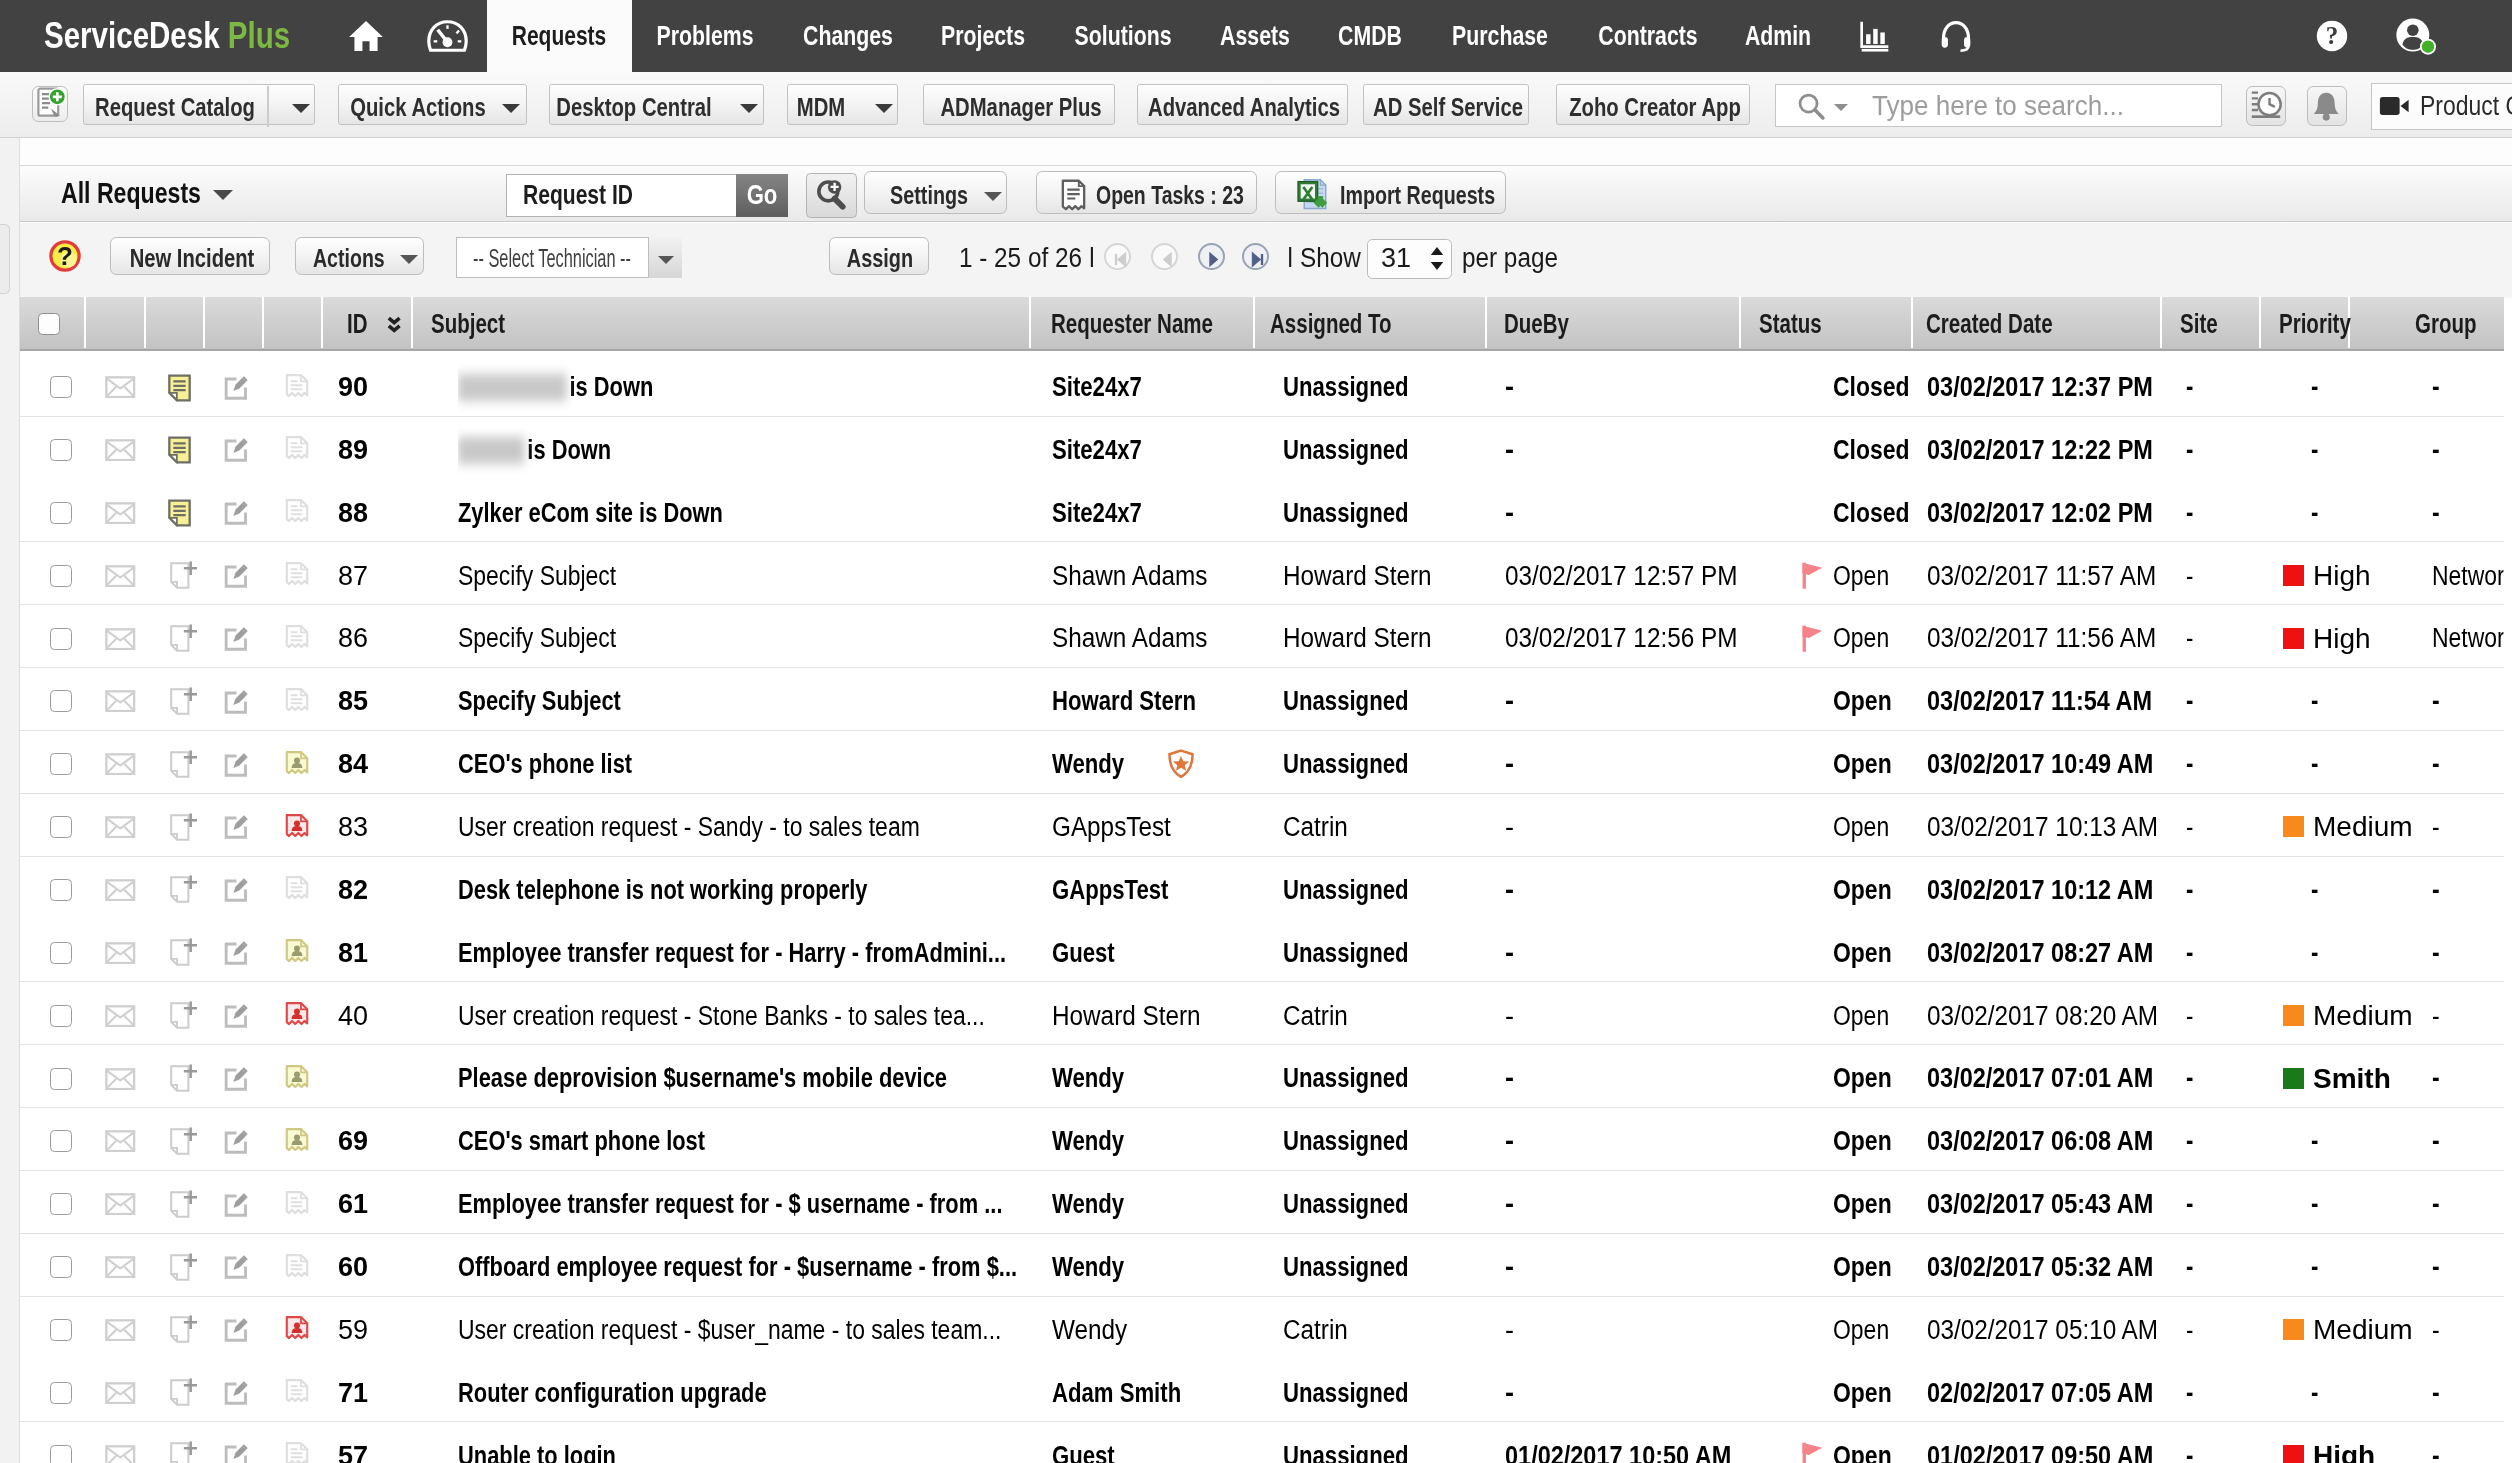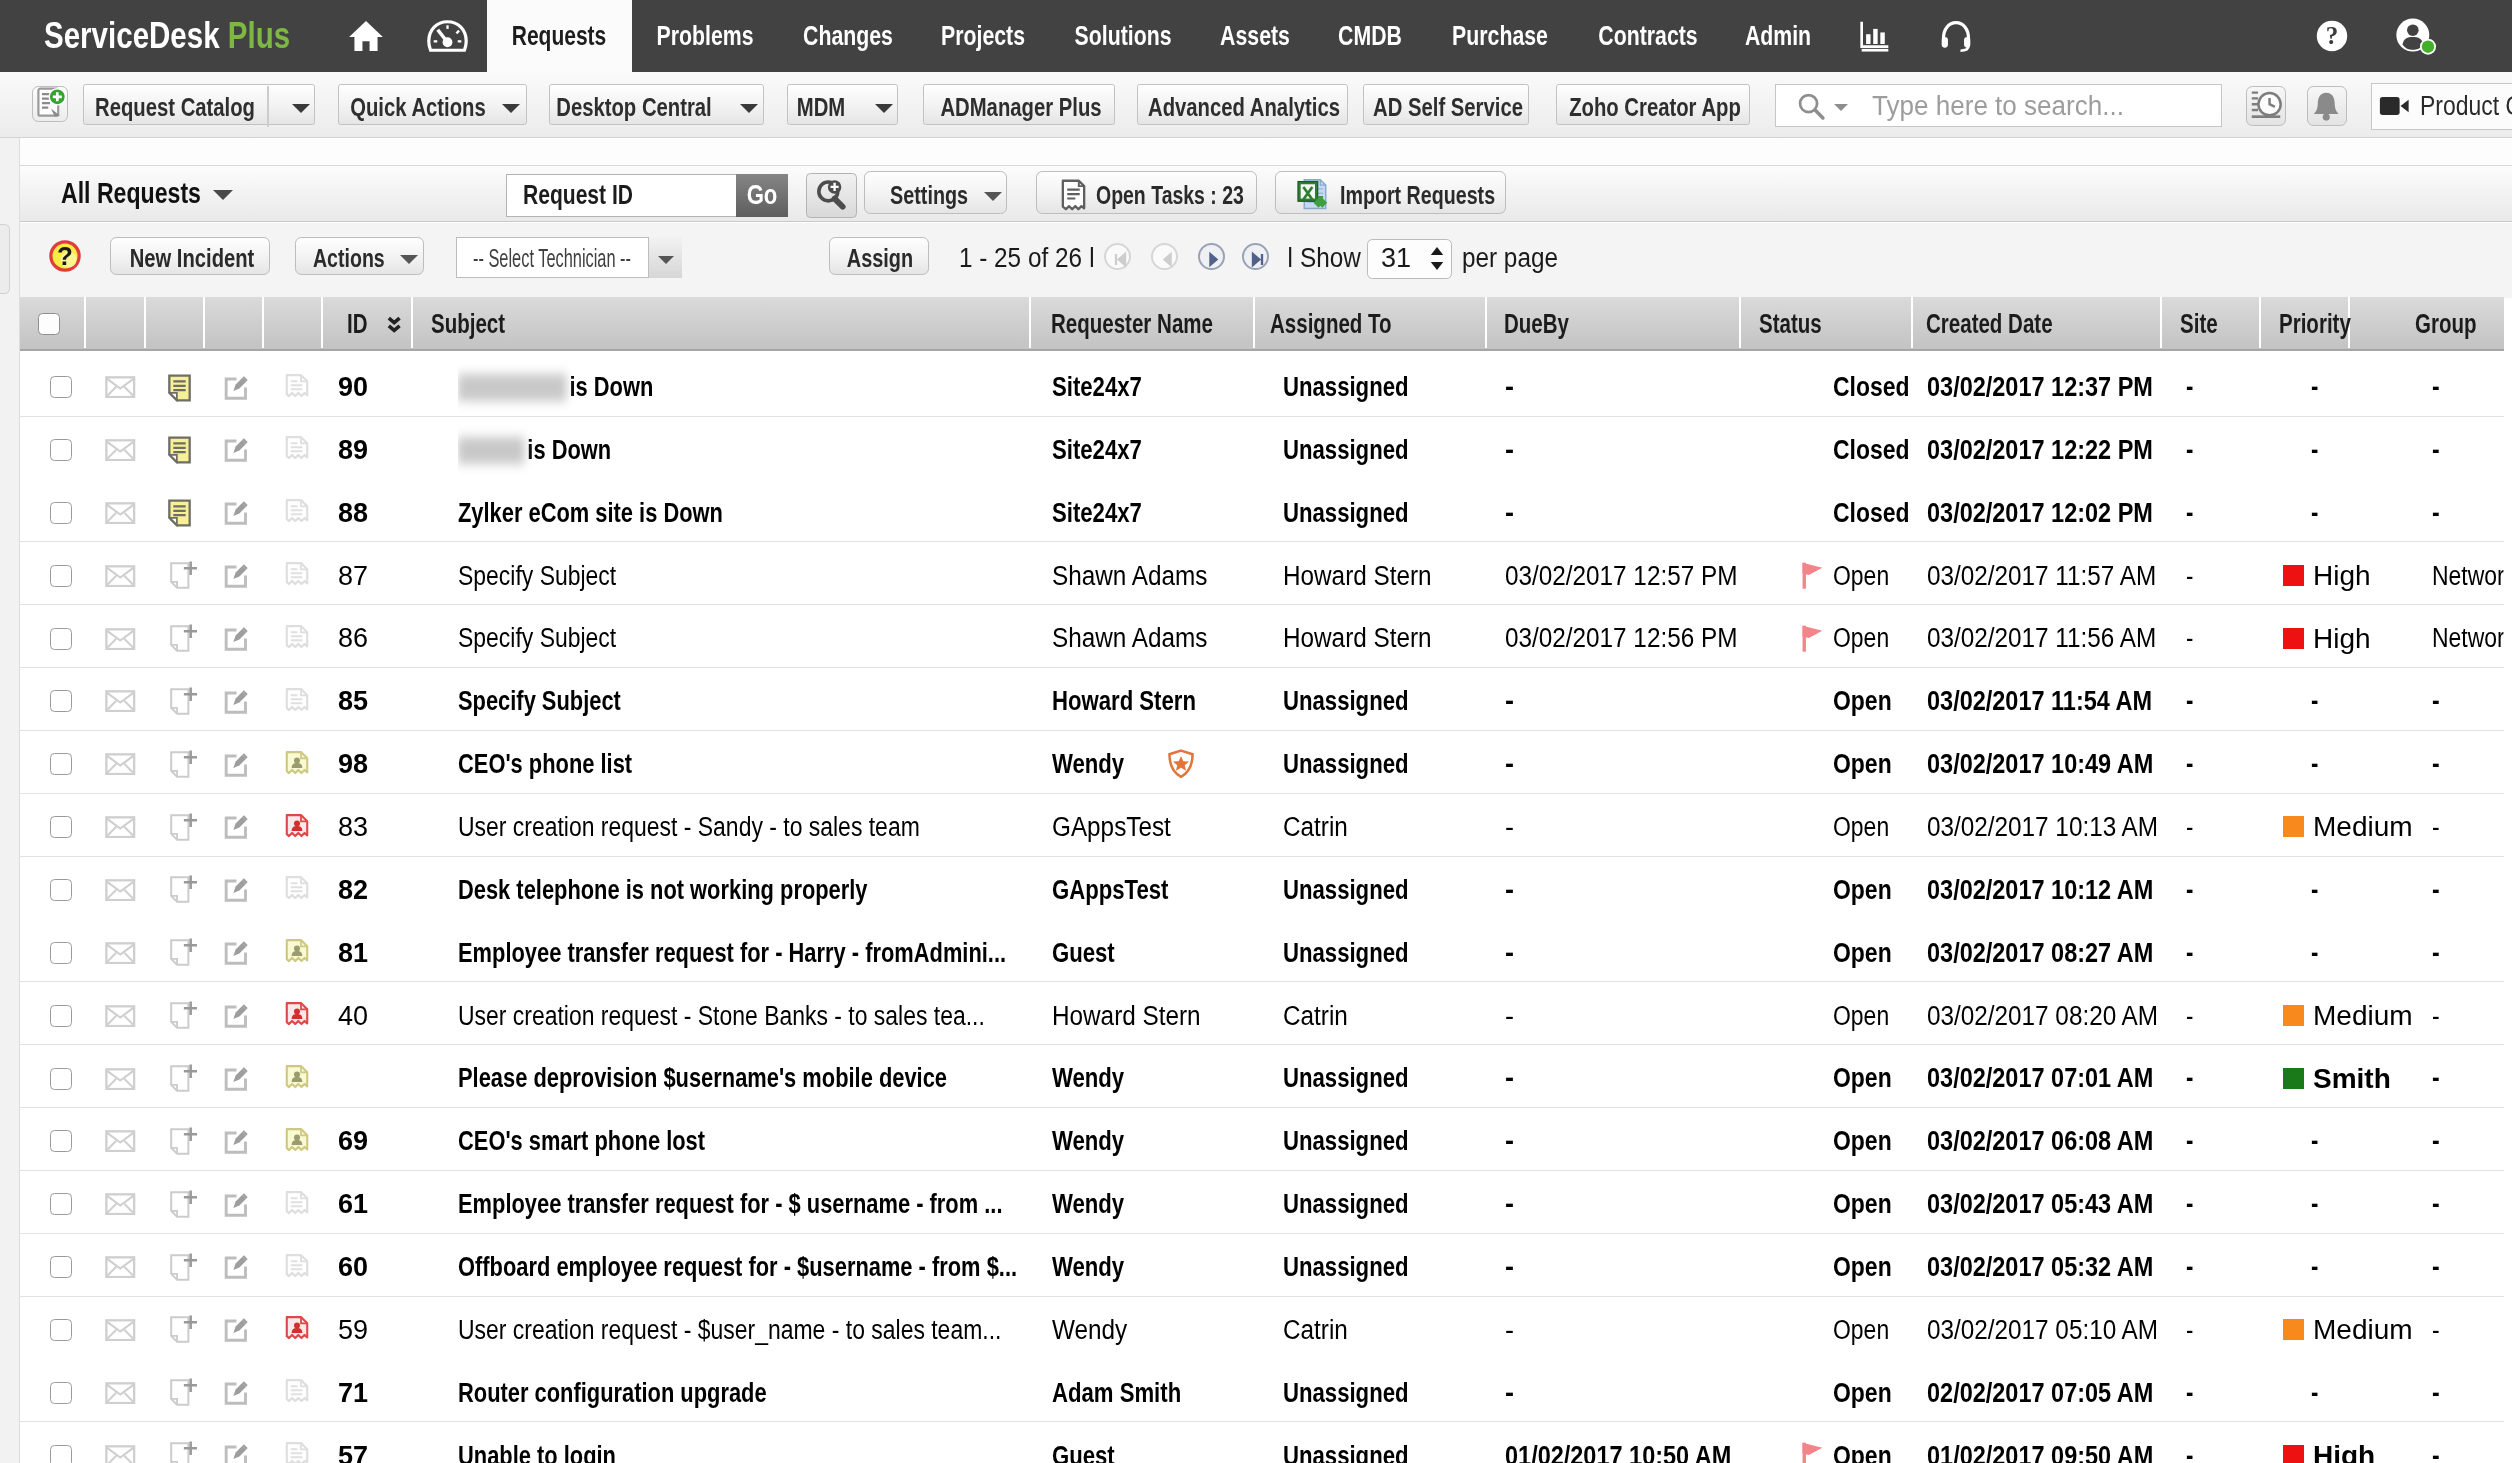--- a/index.html
+++ b/index.html
@@ -436,21 +436,21 @@
         <path d="M25 15 V27 H3.5 V5.5 H15" fill="none" stroke="#bdbdbd" stroke-width="3.2"></path>
 <path d="M11.5 19 L14 11.8 L21.5 4.3 L25.7 8.5 L18.2 16 L11.5 19 Z" fill="#9e9e9e"></path>
 <path d="M23.2 2.6 L27.4 6.8 L25.7 8.5 L21.5 4.3 Z" fill="#9e9e9e"></path>
       </svg></div>
 <div style="position:absolute;left:285px;top:750px;width:24px;height:30px;"><svg width="24" height="30" viewBox="0 0 27 33" style="">
         <path d="M2 2 H18 L25 9 V25 L22 22 L18.5 25.6 L15 22 L11.5 25.6 L8 22 L4.5 25.6 L2 23.4 Z" fill="#fafad2" stroke="#cfc883" stroke-width="2.4" stroke-linejoin="round"></path>
 <path d="M18 2 V9 H25" fill="none" stroke="#cfc883" stroke-width="2"></path>
         <circle cx="13.5" cy="11.5" r="3.4" fill="#9b9b70"></circle>
 <path d="M7.5 20 C7.5 15.5 10 14.3 13.5 14.3 C17 14.3 19.5 15.5 19.5 20 Z" fill="#9b9b70"></path>
       </svg></div>
-<div style="position:absolute;left:338px;top:737px;height:54px;line-height:54px;font-size:27px;font-weight:bold;color:#000;white-space:nowrap;transform:scaleX(1.0);transform-origin:0 50%;">98</div>
+<div style="position:absolute;left:338px;top:737px;height:54px;line-height:54px;font-size:27px;font-weight:bold;color:#000;white-space:nowrap;transform:scaleX(1.0);transform-origin:0 50%;">84</div>
 <div style="position:absolute;left:458px;top:737px;height:54px;line-height:54px;font-size:27px;font-weight:bold;color:#000;white-space:nowrap;transform:scaleX(0.81);transform-origin:0 50%;max-width:696px;overflow:hidden;">CEO's phone list</div>
 <div style="position:absolute;left:1052px;top:737px;height:54px;line-height:54px;font-size:27px;font-weight:bold;color:#000;white-space:nowrap;transform:scaleX(0.82);transform-origin:0 50%;">Wendy</div>
 <div style="position:absolute;left:1165px;top:748px;width:32px;height:32px;"><svg width="32" height="32" viewBox="0 0 36 36" style="">
         <path d="M18 3 L31 7 C31 18 28 27 18 32.5 C8 27 5 18 5 7 Z" fill="#fff" stroke="#e0763a" stroke-width="2.8"></path>
 <path d="M18 9 L20.6 14.8 L27 15.3 L22.2 19.5 L23.7 25.7 L18 22.3 L12.3 25.7 L13.8 19.5 L9 15.3 L15.4 14.8 Z" fill="#e0763a"></path>
       </svg></div>
 <div style="position:absolute;left:1283px;top:737px;height:54px;line-height:54px;font-size:27px;font-weight:bold;color:#000;white-space:nowrap;transform:scaleX(0.82);transform-origin:0 50%;">Unassigned</div>
 <div style="position:absolute;left:1505px;top:737px;height:54px;line-height:54px;font-size:27px;font-weight:bold;color:#000;white-space:nowrap;transform:scaleX(1.0);transform-origin:0 50%;">-</div>
 <div style="position:absolute;left:1833px;top:737px;height:54px;line-height:54px;font-size:27px;font-weight:bold;color:#000;white-space:nowrap;transform:scaleX(0.85);transform-origin:0 50%;">Open</div>
 <div style="position:absolute;left:1927px;top:737px;height:54px;line-height:54px;font-size:27px;font-weight:bold;color:#000;white-space:nowrap;transform:scaleX(0.87);transform-origin:0 50%;">03/02/2017 10:49 AM</div>

